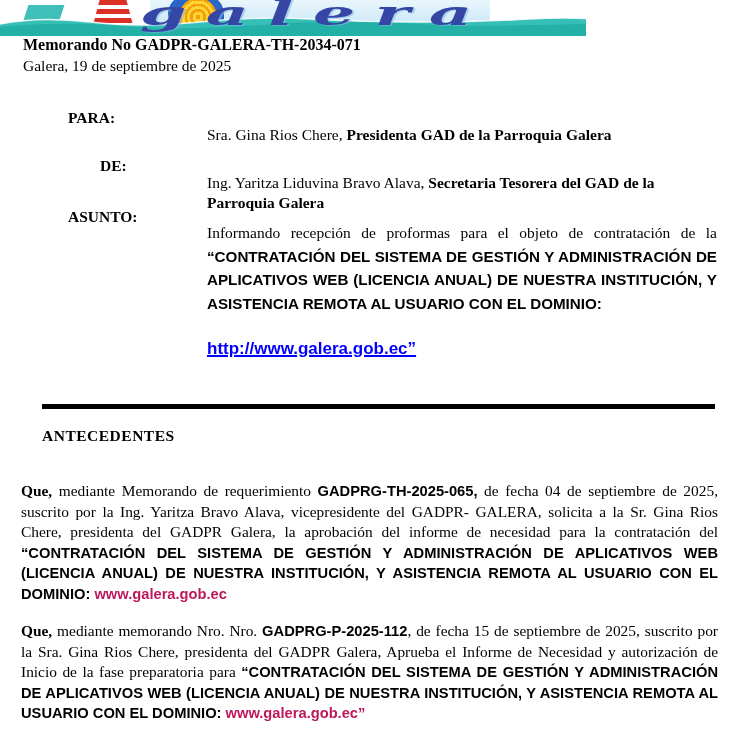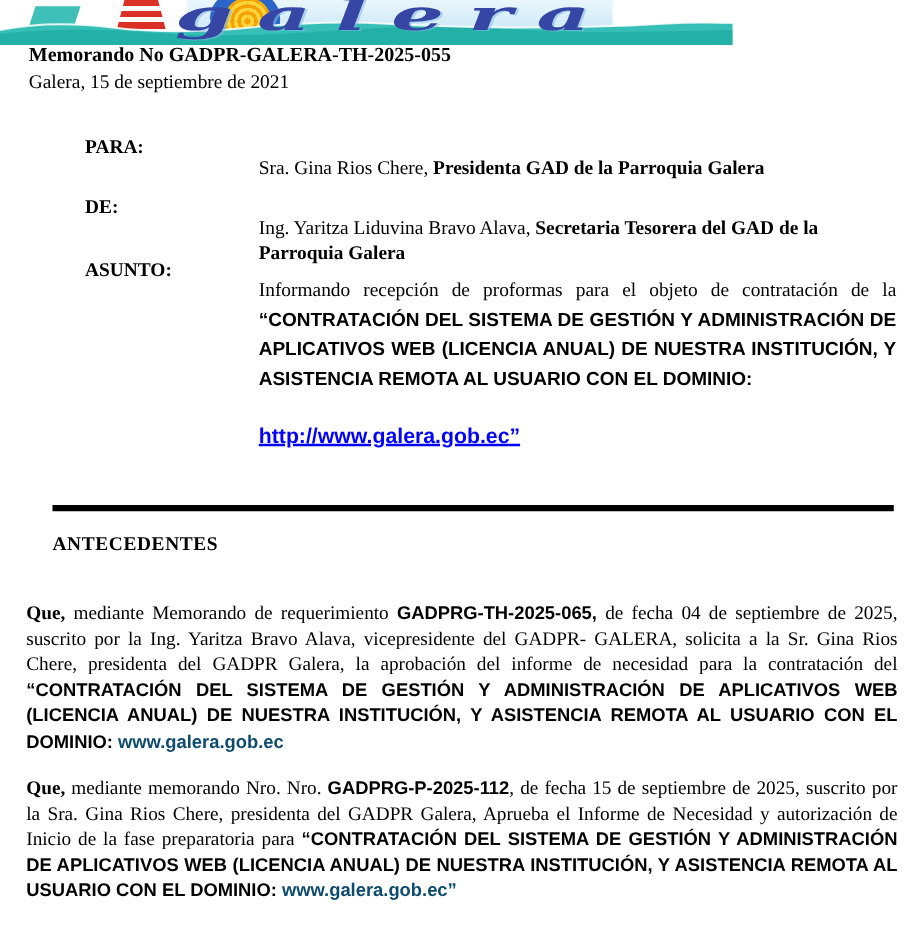--- a/index.html
+++ b/index.html
@@ -35,21 +35,21 @@
        border:2px solid #2f8f2f;
        background:linear-gradient(115deg,transparent 45%,#2f8f2f 45% 55%,transparent 55%),
                   linear-gradient(65deg,transparent 45%,#2f8f2f 45% 55%,transparent 55%),#eef7e4;}
 
   
   .memo-number{position:absolute;left:23px;top:36px;font-weight:bold;font-size:16px;}
   .memo-date{position:absolute;left:23px;top:57px;font-size:15.5px;}
 
   
   .field-label{position:absolute;left:68px;font-weight:bold;font-size:15.5px;}
-  .lbl-para{top:109px;} .lbl-de{top:157px;} .lbl-asunto{top:208px;}
+  .lbl-para{top:109px;} .lbl-de{top:157px;margin-left:32px;} .lbl-asunto{top:208px;}
   .field-value{position:absolute;left:207px;width:510px;font-size:15.5px;line-height:20px;margin-top:16px;}
   .val-para{top:109px;} .val-de{top:157px;}
   .bold{font-weight:bold;}
 
   .asunto-block{position:absolute;left:207px;top:221px;width:510px;}
   .asunto-text{text-align:justify;font-size:15.5px;line-height:23.5px;}
   .asunto-caps{font-family:"Liberation Sans",sans-serif;font-weight:bold;font-size:15.2px;}
   .asunto-link-line{margin-top:24px;}
   .asunto-link{font-family:"Liberation Sans",sans-serif;font-weight:bold;font-size:17px;
        color:#0000ff;text-decoration:underline;text-decoration-thickness:2px;}
@@ -57,21 +57,21 @@
   
   .divider{position:absolute;left:42px;top:404px;width:673px;height:5px;background:#000;}
   .section-title{position:absolute;left:42px;top:427px;font-weight:bold;font-size:15.5px;letter-spacing:.5px;}
 
   
   .body-par{position:absolute;left:21px;width:697px;text-align:justify;
        font-size:15.4px;line-height:20.5px;}
   .par1{top:466px;} .par2{top:606px;}
   .ref,.caps{font-family:"Liberation Sans",sans-serif;font-weight:bold;font-size:14.7px;}
   .weblink{font-family:"Liberation Sans",sans-serif;font-weight:bold;font-size:14.7px;
-       color:#0c4a6e;text-decoration:none;}
+       color:#be185d;text-decoration:none;}
 </style>
 </head>
 <body>
 
 <div class="page">
 
   <div class="banner">
     <div class="ruc">08600015530001</div>
     <div class="sky"></div>
     <div class="teal-block"></div>
@@ -82,22 +82,22 @@
       <path d="M0,24 Q40,16 90,22 T200,22 T310,19 T420,22 T530,19 T640,22 T729,19 L729,36 L0,36 Z" fill="#35bfb6"></path>
       <path d="M0,27 Q60,21 120,26 T260,25 T400,23 T540,25 T680,23 L729,24 L729,36 L0,36 Z" fill="#1ca99f" opacity="0.7"></path>
       <path d="M0,24 Q40,16 90,22 T200,22 T310,19 T420,22 T530,19 T640,22 T729,19" fill="none" stroke="#ffffff" stroke-width="1.6" opacity="0.85"></path>
     </svg>
     <div class="brand">galera</div>
     <div class="seal">
       <div class="seal-envelope"></div>
     </div>
   </div>
 
-  <div class="memo-number">Memorando No GADPR-GALERA-TH-2025-055</div>
-  <div class="memo-date">Galera, 15 de  septiembre de 2021</div>
+  <div class="memo-number">Memorando No GADPR-GALERA-TH-2034-071</div>
+  <div class="memo-date">Galera, 19 de  septiembre de 2025</div>
 
   <div class="field-label lbl-para">PARA:</div>
   <div class="field-value val-para"><span>Sra. Gina Rios Chere, </span><span class="bold">Presidenta GAD de la Parroquia Galera</span></div>
 
   <div class="field-label lbl-de">DE:</div>
   <div class="field-value val-de"><span>Ing. Yaritza Liduvina Bravo Alava, </span><span class="bold">Secretaria Tesorera del GAD de la Parroquia Galera</span></div>
 
   <div class="field-label lbl-asunto">ASUNTO:</div>
   <div class="asunto-block">
     <div class="asunto-text"><span>Informando recepción de proformas para el objeto de contratación de la </span><span class="asunto-caps">“CONTRATACIÓN DEL SISTEMA DE GESTIÓN Y ADMINISTRACIÓN DE APLICATIVOS WEB (LICENCIA ANUAL) DE NUESTRA INSTITUCIÓN, Y ASISTENCIA REMOTA AL USUARIO CON EL DOMINIO:</span></div>

